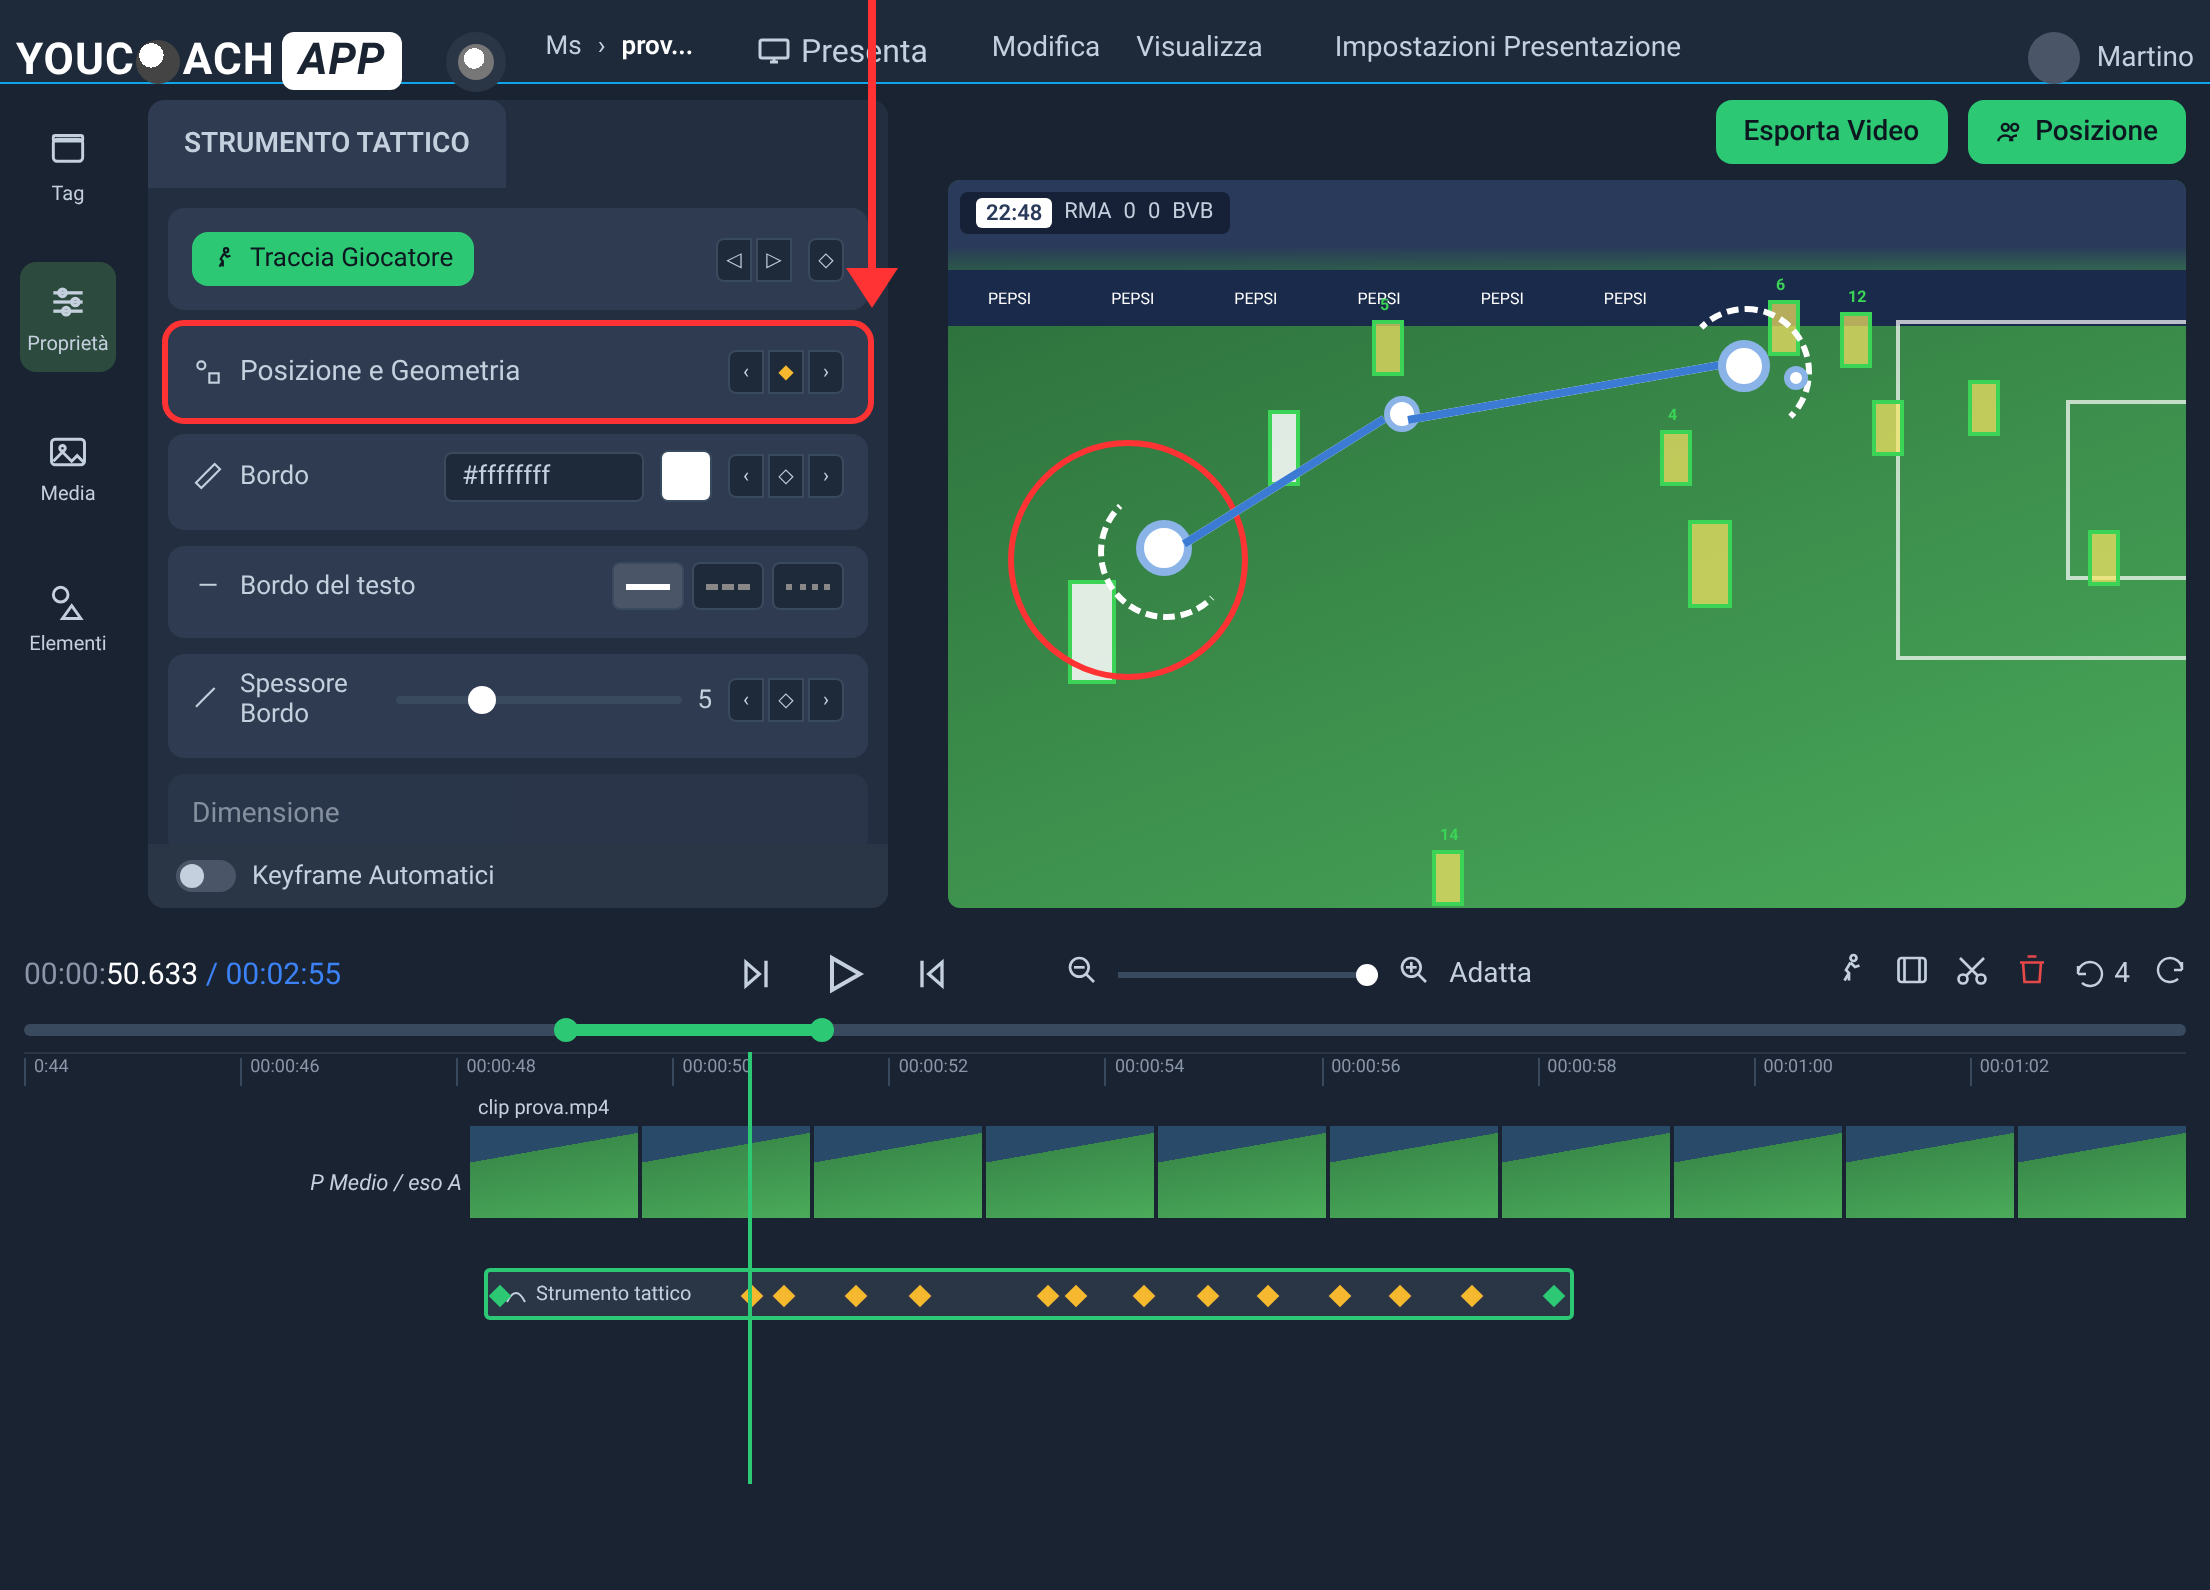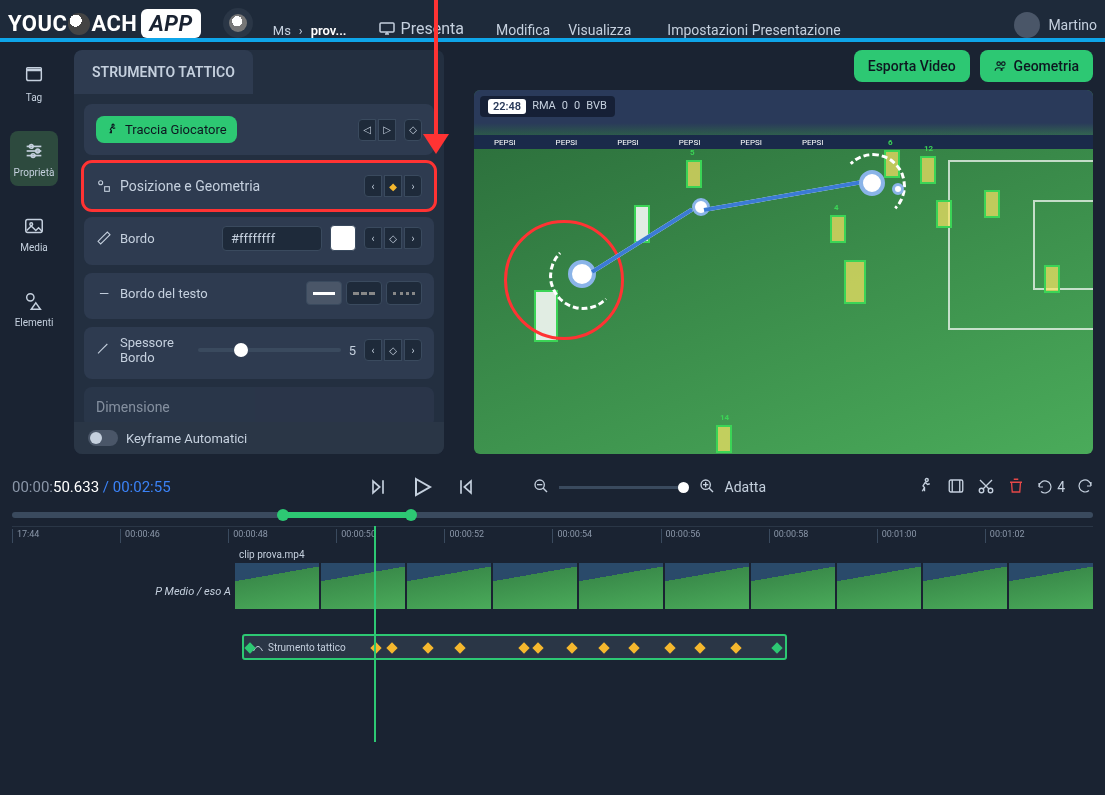--- a/index.html
+++ b/index.html
@@ -1,17 +1,17 @@
 <!DOCTYPE html>
 <html><head>
 <meta charset="utf-8">
 <style>
 * { margin: 0; padding: 0; box-sizing: border-box; font-family: -apple-system, BlinkMacSystemFont, "Segoe UI", Roboto, sans-serif; }
 body { background: #1a2332; color: #c5d0de; width: 1105px; height: 795px; overflow: hidden; }
-.topbar { height: 42px; background: #1e2a3a; display: flex; align-items: flex-end; padding: 0 8px; gap: 12px; border-bottom: 4px solid #0ea5e9; }
+.topbar { height: 42px; background: #1e2a3a; display: flex; align-items: flex-start; padding: 16px 8px; gap: 12px; border-bottom: 1px solid #0ea5e9; }
 .logo { font-weight: 700; font-size: 22px; color: #fff; letter-spacing: 0.5px; display: flex; align-items: center; }
 .logo-ball { display: inline-flex; width: 22px; height: 22px; background: radial-gradient(circle at 35% 35%, #fff 30%, #444 30%); border-radius: 50%; margin: 0 1px; }
 .app-badge { background: #fff; color: #1a2332; padding: 2px 8px; border-radius: 6px; margin-left: 4px; font-style: italic; font-weight: 700; }
 .round-icon { width: 30px; height: 30px; background: #2a3646; border-radius: 50%; display: flex; align-items: center; justify-content: center; margin-left: 10px; }
 .ball-icon-sm { width: 18px; height: 18px; border-radius: 50%; background: radial-gradient(circle at 45% 40%, #fff 35%, #777 35%); }
 .breadcrumb { display: flex; align-items: center; gap: 8px; font-size: 13px; margin-left: 8px; }
 .menus { display: flex; gap: 18px; font-size: 14px; margin-left: 20px; }
 .menus span { cursor: pointer; }
 .user { margin-left: auto; display: flex; align-items: center; gap: 8px; font-size: 14px; }
 .avatar { width: 26px; height: 26px; background: #4a5668; border-radius: 50%; }
@@ -47,21 +47,21 @@
 .panel-footer { background: #2a3646; padding: 8px 14px; display: flex; align-items: center; font-size: 13px; gap: 8px; }
 .toggle { width: 30px; height: 16px; background: #4a5668; border-radius: 8px; position: relative; }
 .toggle::after { content: ''; position: absolute; left: 2px; top: 2px; width: 12px; height: 12px; background: #c5d0de; border-radius: 50%; }
 .viewport-wrap { flex: 1; padding: 8px 12px 8px 2px; display: flex; flex-direction: column; }
 .top-actions { display: flex; justify-content: flex-end; gap: 10px; margin-bottom: 8px; }
 .btn-green { background: #2dc873; color: #0d1720; padding: 8px 14px; border-radius: 8px; font-size: 14px; font-weight: 500; cursor: pointer; display: inline-flex; align-items: center; gap: 6px; }
 .viewport { flex: 1; background: linear-gradient(160deg, #2a6b3a 0%, #3a8b4a 50%, #4aab5a 100%); border-radius: 6px; position: relative; overflow: hidden; }
 .score-overlay { position: absolute; top: 6px; left: 6px; background: rgba(20,30,50,0.9); padding: 3px 8px; font-size: 11px; border-radius: 4px; display: flex; gap: 6px; }
 .score-overlay .time { background: #fff; color: #2a3a5a; padding: 1px 5px; border-radius: 3px; font-weight: 600; text-align: right; }
 .stadium-band { position: absolute; top: 0; left: 0; right: 0; height: 55px; background: linear-gradient(180deg, #2a3a5a 60%, transparent); }
-.ad-band { position: absolute; top: 45px; left: 0; right: 0; height: 14px; background: #1a2a4a; font-size: 8px; display: flex; gap: 40px; padding-left: 20px; color: #fff; align-items: center; }
+.ad-band { position: absolute; top: 45px; left: 0; right: 0; height: 28px; background: #1a2a4a; font-size: 8px; display: flex; gap: 40px; padding-left: 20px; color: #fff; align-items: center; }
 .field-line { position: absolute; border: 2px solid rgba(255,255,255,0.7); }
 .player-box { position: absolute; width: 16px; height: 28px; border: 2px solid #3bd456; background: rgba(250,230,100,0.7); }
 .player-box.white { background: rgba(255,255,255,0.85); }
 .player-num { position: absolute; top: -14px; left: 2px; font-size: 8px; color: #3bd456; font-weight: 700; }
 .tactic-line { position: absolute; background: #fff; border: 2px solid #3b7bd4; height: 4px; }
 .tactic-node { position: absolute; width: 18px; height: 18px; background: #fff; border: 3px solid #8ab4e8; border-radius: 50%; }
 .red-circle { position: absolute; width: 120px; height: 120px; border: 3px solid #f33; border-radius: 50%; }
 .arrow-annot { position: absolute; }
 .arrow-line-red { width: 4px; background: #f33; }
 .timeline { background: #1a2332; padding: 8px 12px 0 12px; }
@@ -281,21 +281,21 @@
         </svg>
     </div>
     <div class="top-actions">
       <div class="btn-green">Esporta Video</div>
       <div class="btn-green">
         <svg width="14" height="14" viewBox="0 0 24 24" fill="none" stroke="#0d1720" stroke-width="2">
             <circle cx="8" cy="8" r="3"></circle>
             <circle cx="16" cy="8" r="3"></circle>
             <path d="M2 20c0-3 3-5 6-5s6 2 6 5M12 20c0-3 3-5 6-5"></path>
           </svg>
-        <span>Geometria</span>
+        <span>Posizione</span>
       </div>
     </div>
     <div class="viewport">
       <div class="stadium-band"></div>
       <div class="ad-band">
         <span>PEPSI</span>
           <span>PEPSI</span>
           <span>PEPSI</span>
           <span>PEPSI</span>
           <span>PEPSI</span>
@@ -415,21 +415,21 @@
     </div>
   </div>
 
   <div class="range-bar">
       <div class="range-active"></div>
     </div>
 
   <div style="position:relative;">
     <div class="playhead"></div>
     <div class="ruler">
-      <span>17:44</span>
+      <span>0:44</span>
         <span>00:00:46</span>
         <span>00:00:48</span>
         <span>00:00:50</span>
         <span>00:00:52</span>
         <span>00:00:54</span>
         <span>00:00:56</span>
         <span>00:00:58</span>
         <span>00:01:00</span>
         <span>00:01:02</span>
     </div>

